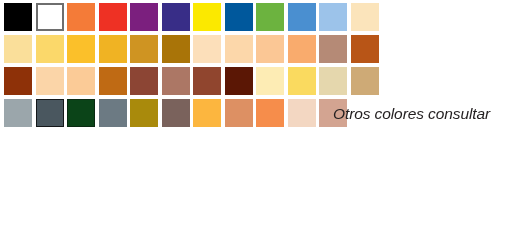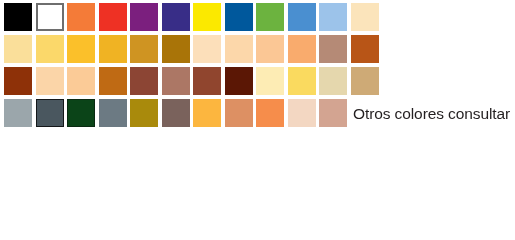--- a/index.html
+++ b/index.html
@@ -43,31 +43,32 @@
     border: 2px solid #6e6e6e;
   }
   .swatch.bordered-dark {
     border: 1.5px solid #15181a;
   }
   .swatch.bordered-green {
     border: 1.5px solid #0a2a12;
   }
   #palette-note {
     position: absolute;
-    left: 353px;
+    left: 333px;
     top: 100px;
     height: 28px;
     display: flex;
     align-items: center;
     font-family: "Liberation Sans", sans-serif;
     font-size: 15.5px;
     font-weight: 400;
     letter-spacing: -0.1px;
     color: #231f20;
     white-space: nowrap;
+    font-style: italic;
   }
 </style>
 </head>
 <body>
 
 <div id="palette-board" style="background: rgb(255, 255, 255);">
 
   <div class="swatch-row" id="swatch-row-1">
       <div class="swatch" title="black" style="background-color: rgb(0, 0, 0);"></div>
       <div class="swatch bordered" title="white" style="border-color: rgb(110, 110, 110); background-color: rgb(255, 255, 255);"></div>

